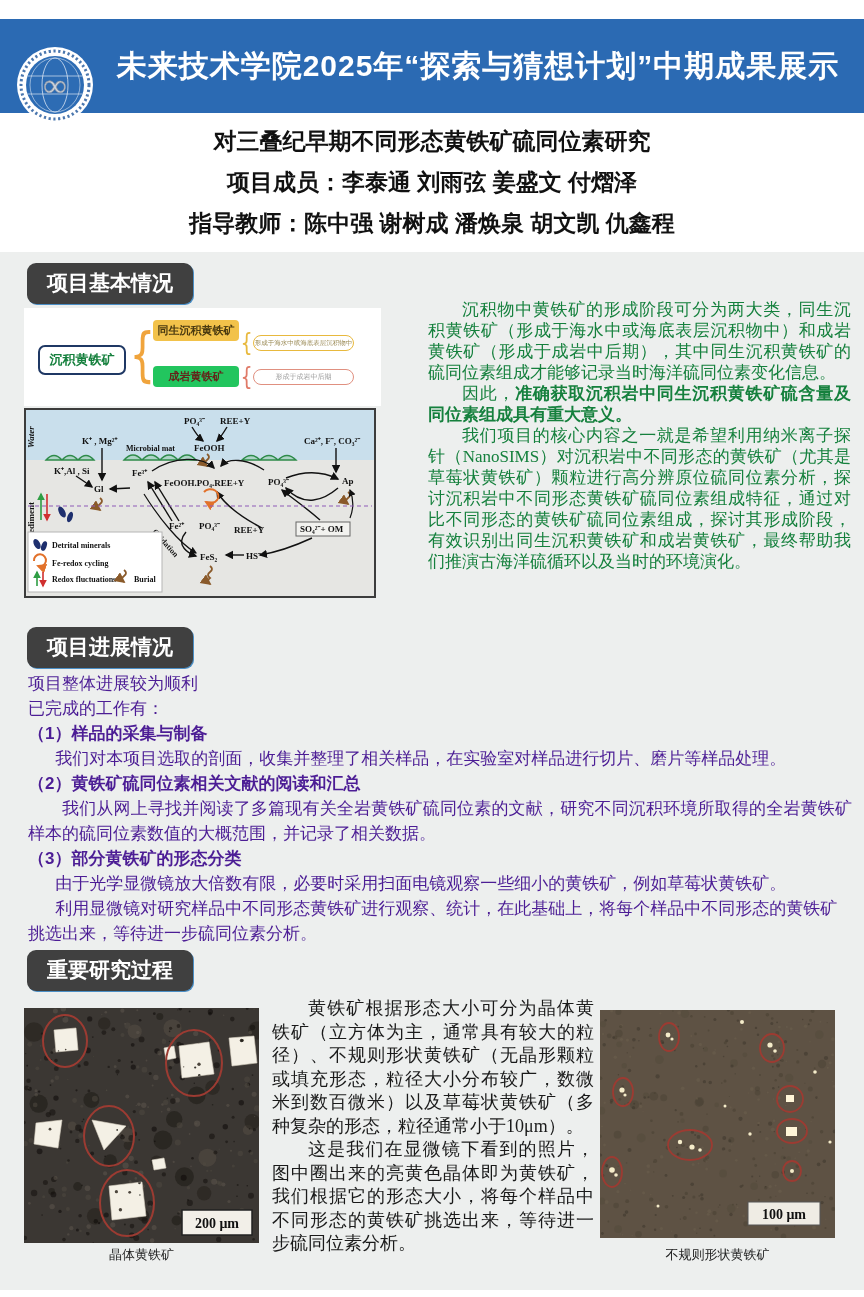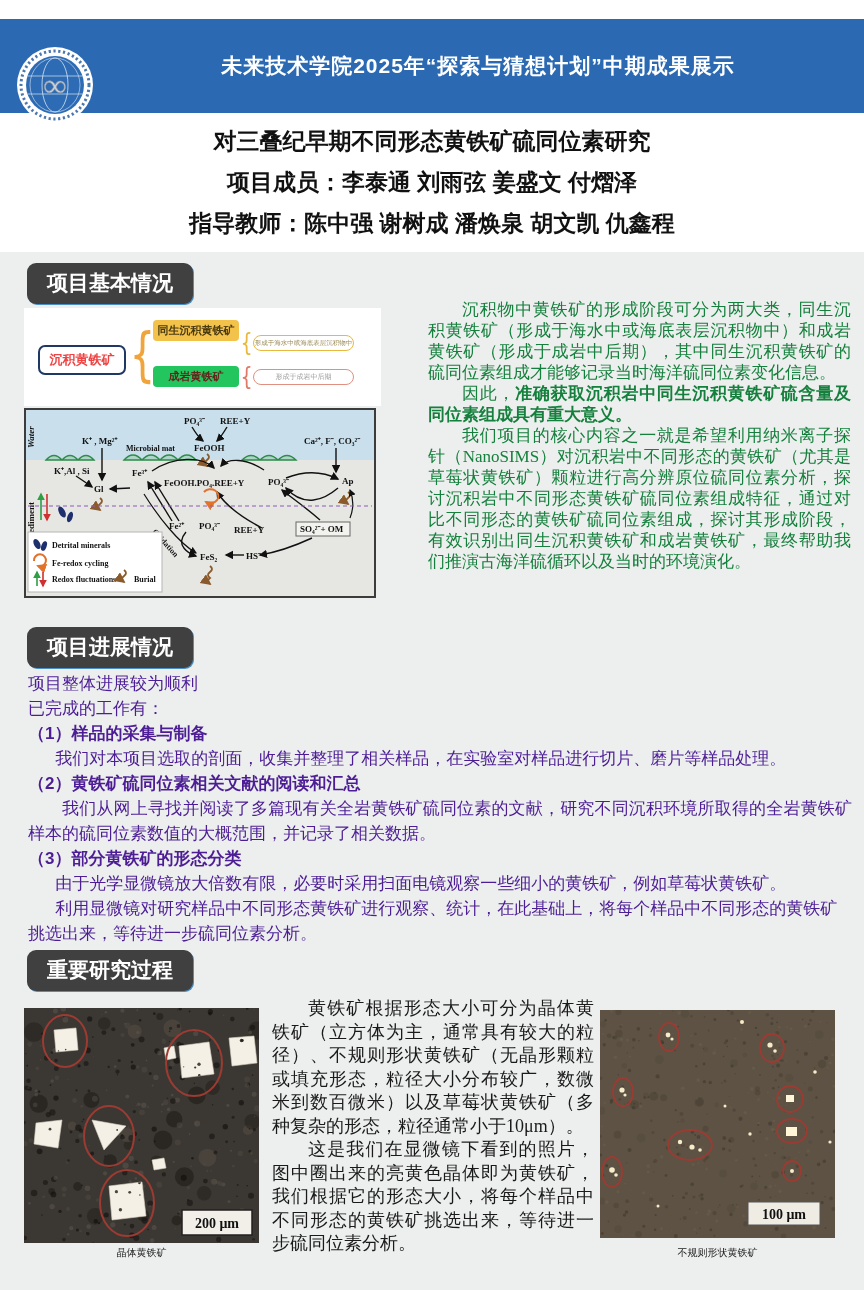--- a/index.html
+++ b/index.html
@@ -4,33 +4,33 @@
 <style>
   html,body{margin:0;padding:0;width:864px;height:1297px;overflow:hidden;background:#ffffff;
     font-family:"Liberation Serif", serif;}
   .abs{position:absolute;}
   #poster{position:relative;width:864px;height:1297px;background:#ffffff;}
   #gray-bg{left:0;top:252px;width:864px;height:1038px;background:#edefee;}
   
   #banner{left:0;top:19px;width:864px;height:94px;background:#2b6ab3;}
   #logo{left:16px;top:27px;width:78px;height:78px;}
   #banner-title{left:100px;top:0;width:756px;height:94px;line-height:94px;text-align:center;
-    color:#ffffff;font-family:"Liberation Sans", sans-serif;font-weight:bold;font-size:21px;letter-spacing:1px;white-space:nowrap;}
+    color:#ffffff;font-family:"Liberation Sans", sans-serif;font-weight:bold;font-size:30px;letter-spacing:1px;white-space:nowrap;}
   
   .tline{left:0;width:864px;text-align:center;color:#111;font-family:"Liberation Sans", sans-serif;
     font-weight:bold;font-size:23px;white-space:nowrap;}
   
   .sec-hd{background:#404040;color:#fff;font-family:"Liberation Sans", sans-serif;font-weight:bold;
     font-size:21px;padding:6px 20px 7px 20px;border-radius:9px;white-space:nowrap;box-shadow:1px 1px 0 #4b8fc6;}
   
   #flowchart{left:24px;top:308px;width:357px;height:98px;background:#ffffff;}
   .fc-box{position:absolute;box-sizing:border-box;font-family:"Liberation Sans", sans-serif;
     display:flex;align-items:center;justify-content:center;white-space:nowrap;}
   #fc-root{left:14px;top:37px;width:88px;height:30px;border:2px solid #1f3864;border-radius:7px;
-    background:#fff;font-size:13px;font-weight:bold;color:#ef4444;}
+    background:#fff;font-size:13px;font-weight:bold;color:#15803d;}
   #fc-b1{left:129px;top:12px;width:86px;height:21px;background:#f2c24a;border-radius:4px;
     font-size:11px;font-weight:bold;color:#4a3a10;}
   #fc-b2{left:129px;top:58px;width:86px;height:21px;background:#22c55e;border-radius:4px;
     font-size:11px;font-weight:bold;color:#63241a;}
   #fc-n1{left:229px;top:27px;width:101px;height:16px;border:1px solid #e8b93e;border-radius:8px;
     background:#fff;font-size:6.5px;color:#9a8a55;}
   #fc-n2{left:229px;top:61px;width:101px;height:16px;border:1px solid #e09080;border-radius:8px;
     background:#fff;font-size:7px;color:#9a9a9a;}
   .brace{position:absolute;color:#f0a43c;font-family:"DejaVu Sans", sans-serif;font-weight:normal;}
   #br-main{left:100px;top:16px;font-size:58px;line-height:62px;transform:scaleX(.7);}
@@ -42,21 +42,21 @@
   .bold-seg{font-family:"Liberation Sans", sans-serif;font-weight:bold;}
   
   #progress-text{left:28px;top:671px;width:824px;color:#4c1d95;font-size:17px;line-height:25px;}
   .pl{margin:0;}
   .pl.head{font-family:"Liberation Sans", sans-serif;font-weight:bold;}
   .pl.ind{text-indent:1.6em;}
   .pl.ind2{text-indent:2em;text-align:justify;}
   
   #mid-text{left:272px;top:997px;width:322px;color:#1a1a1a;font-size:18px;line-height:23.5px;text-align:justify;}
   #mid-text p{margin:0;text-indent:2em;}
-  .caption{top:1246px;text-align:center;color:#222;font-size:10px;white-space:nowrap;}
+  .caption{top:1246px;text-align:center;color:#222;font-size:13px;white-space:nowrap;}
   svg text{font-family:"Liberation Serif", serif;}
   .lbl{font-size:9px;font-weight:bold;fill:#111;}
   .lbl-sm{font-size:8px;font-weight:bold;fill:#111;}
   .lg-txt{font-size:8px;font-weight:bold;fill:#111;}
 </style>
 </head>
 <body>
 
 <div id="poster">
   <div id="gray-bg" class="abs"></div>

